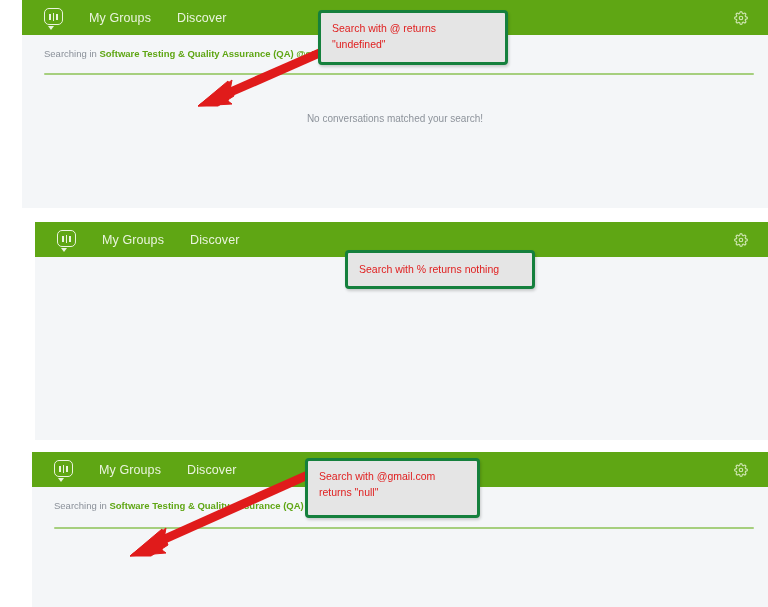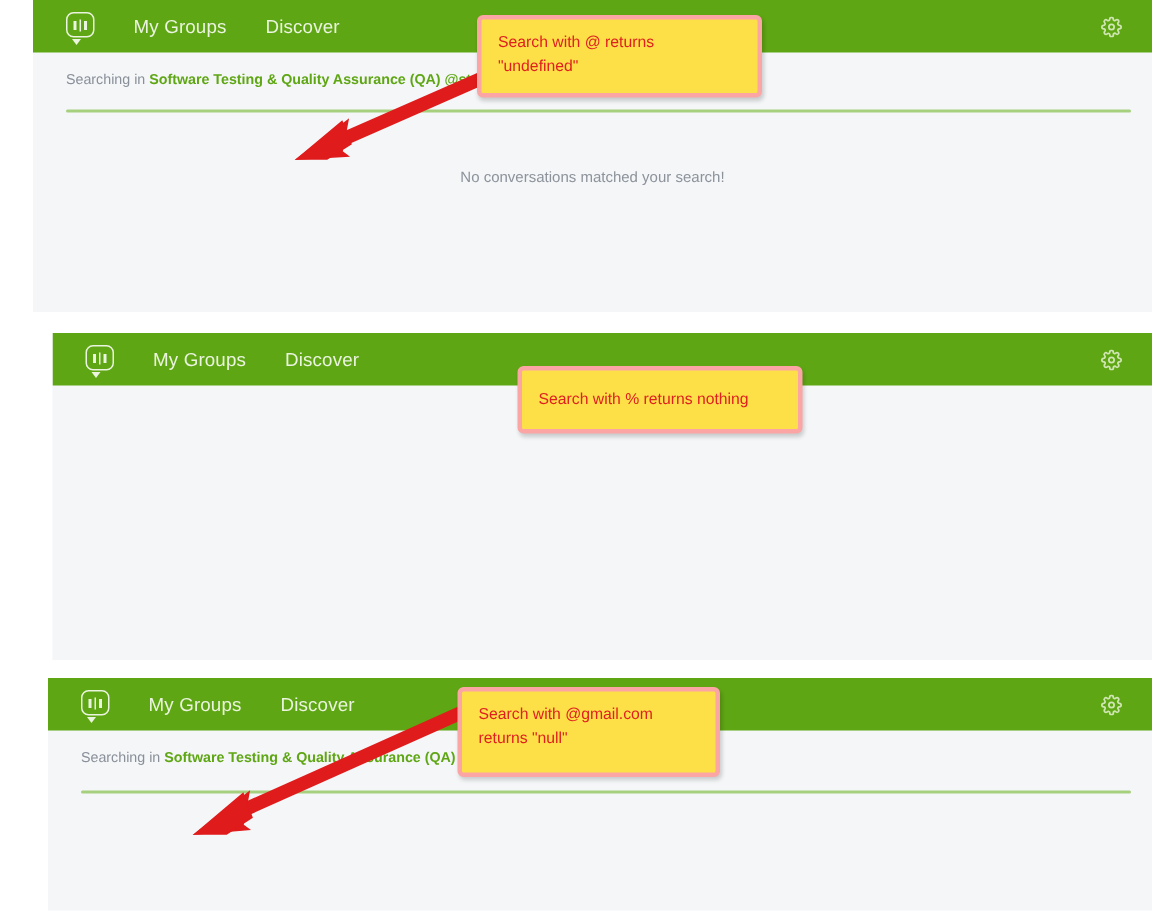--- a/index.html
+++ b/index.html
@@ -133,22 +133,22 @@
   .empty-msg {
     text-align: center;
     font-size: 10px;
     color: #8d939b;
     margin-top: 38px;
   }
 
   
   .callout {
     position: absolute;
-    background: #fde047;
-    border: 3px solid #fca5a5;
+    background: #e5e5e5;
+    border: 3px solid #15803d;
     border-radius: 4px;
     box-sizing: border-box;
     padding: 8px 11px;
     color: #e02020;
     font-size: 10.5px;
     line-height: 1.5;
     box-shadow: 1px 2px 3px rgba(0,0,0,.18);
     z-index: 40;
     white-space: pre-line;
   }
@@ -238,21 +238,21 @@
       <svg viewBox="0 0 24 24" fill="none" stroke="currentColor" stroke-width="2">
         <circle cx="12" cy="12" r="3"></circle>
         <path d="M19.4 15a1.65 1.65 0 0 0 .33 1.82l.06.06a2 2 0 1 1-2.83 2.83l-.06-.06a1.65 1.65 0 0 0-1.82-.33 1.65 1.65 0 0 0-1 1.51V21a2 2 0 1 1-4 0v-.09A1.65 1.65 0 0 0 9 19.4a1.65 1.65 0 0 0-1.82.33l-.06.06a2 2 0 1 1-2.83-2.83l.06-.06a1.65 1.65 0 0 0 .33-1.82 1.65 1.65 0 0 0-1.51-1H3a2 2 0 1 1 0-4h.09A1.65 1.65 0 0 0 4.6 9a1.65 1.65 0 0 0-.33-1.82l-.06-.06a2 2 0 1 1 2.83-2.83l.06.06A1.65 1.65 0 0 0 9 4.6a1.65 1.65 0 0 0 1-1.51V3a2 2 0 1 1 4 0v.09a1.65 1.65 0 0 0 1 1.51 1.65 1.65 0 0 0 1.82-.33l.06-.06a2 2 0 1 1 2.83 2.83l-.06.06A1.65 1.65 0 0 0 19.4 9v0a1.65 1.65 0 0 0 1.51 1H21a2 2 0 1 1 0 4h-.09a1.65 1.65 0 0 0-1.51 1z"></path>
       </svg>
     </span>
   </div>
 
   <div class="body-area" style="height:183px;"></div>
 </div>
 
-<div class="callout" style="left:345px; top:244px; width:190px; height:45px; display:flex; align-items:center;">Search with % returns nothing</div>
+<div class="callout" style="left:345px; top:250px; width:190px; height:39px; display:flex; align-items:center;">Search with % returns nothing</div>
 
 <div class="gap" style="top:440px; height:12px;"></div>
 
 <div class="leftgutter" style="left:0; top:452px; width:32px; height:155px; background:#ffffff;"></div>
 <div class="panel" style="left:32px; top:452px; width:736px; height:155px;">
 
   <div class="topbar">
     <span class="logo-icon">
       <span class="bub">
           <i></i>

